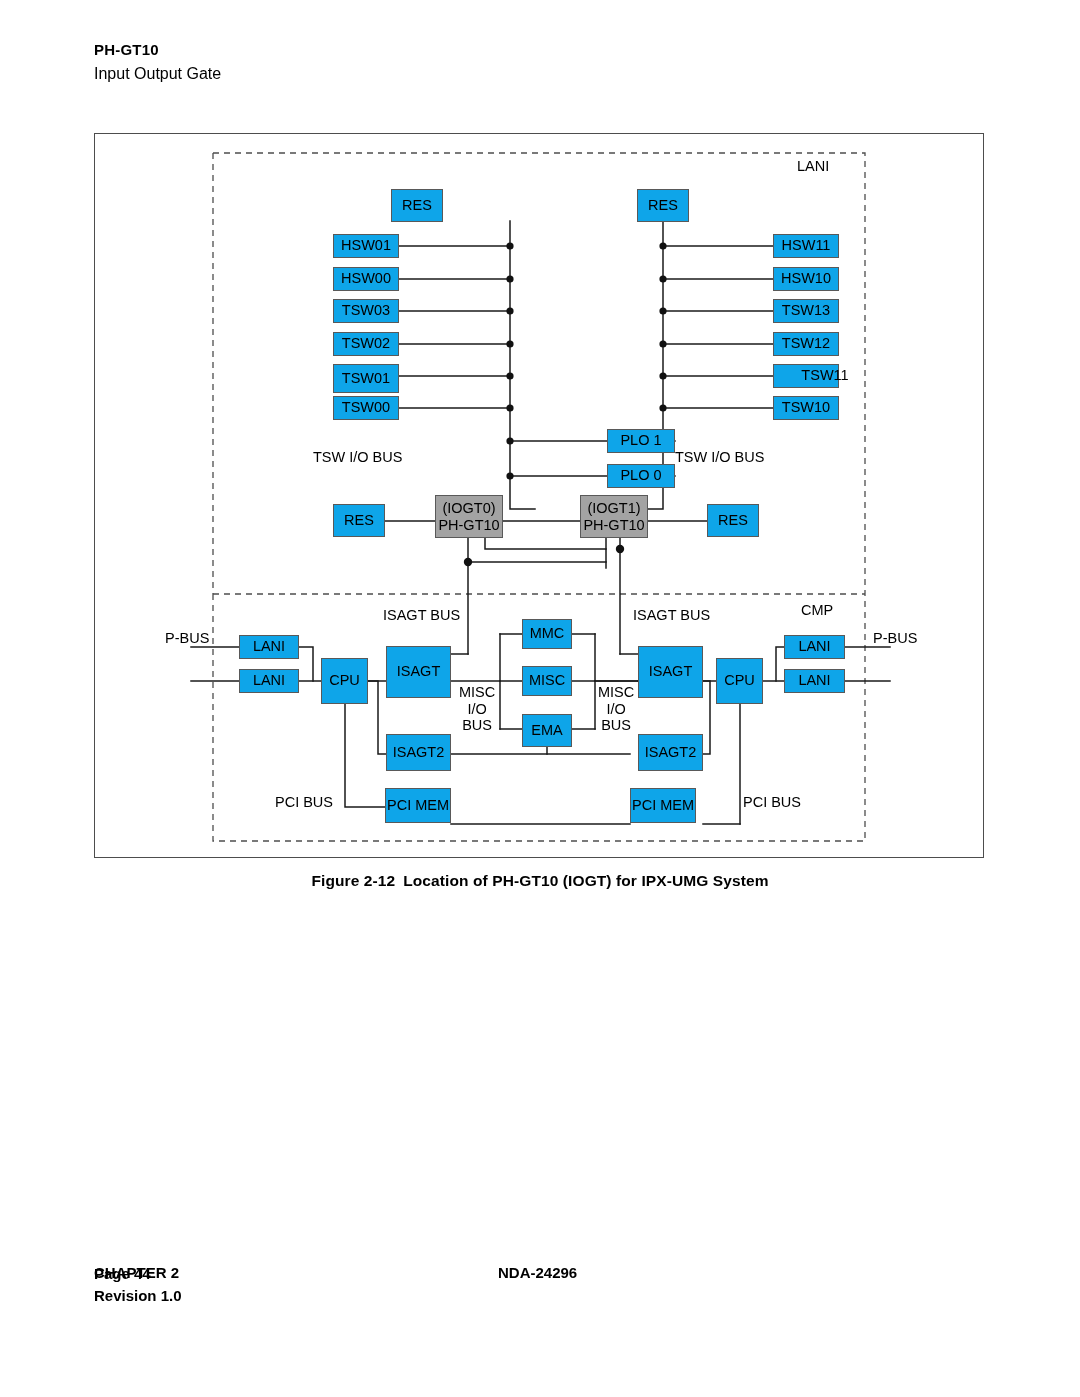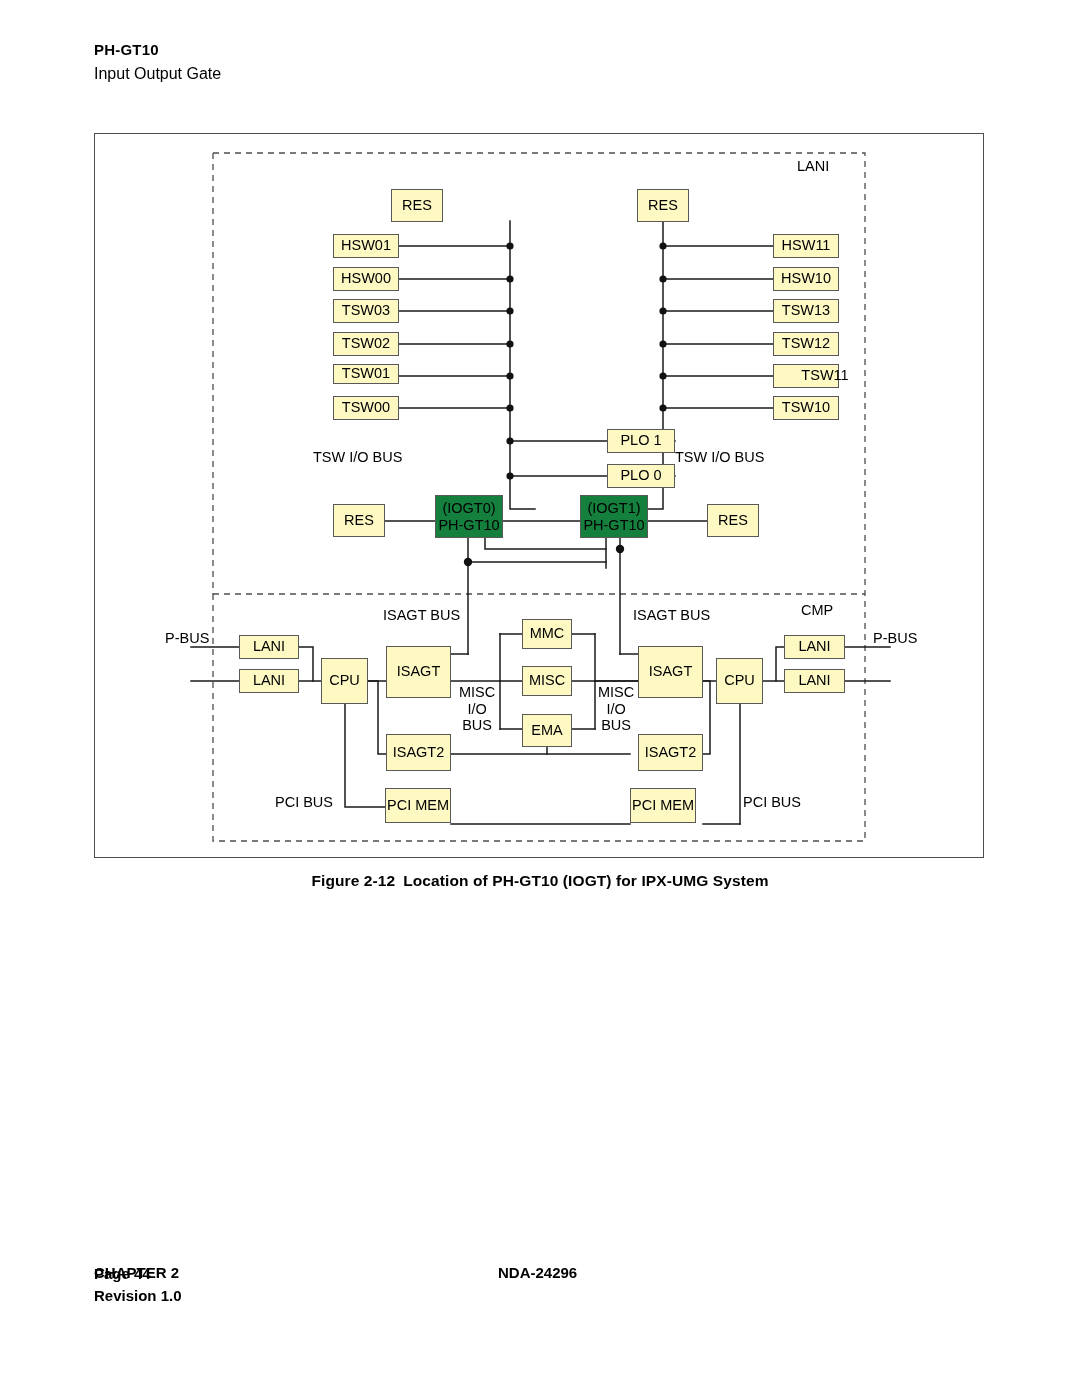--- a/index.html
+++ b/index.html
@@ -58,32 +58,32 @@
     top: 0;
     width: 890px;
     height: 725px;
   }
 
   
   .node {
     position: absolute;
     box-sizing: border-box;
     border: 1.3px solid #595959;
-    background: #fef9c3;
+    background: #0ea5e9;
     font-size: 14.5px;
     line-height: 1.05;
     display: flex;
     align-items: center;
     justify-content: center;
     text-align: center;
     white-space: nowrap;
     z-index: 3;
   }
   .node.gray {
-    background: #15803d;
+    background: #a3a3a3;
   }
   .node.two-line {
     flex-direction: column;
     line-height: 1.12;
   }
   .node.two-line span { display: block; }
 
   
   .lbl {
     position: absolute;
@@ -275,21 +275,21 @@
     <div class="lbl" style="left:702px; top:24px;">LANI</div>
     <div class="lbl" style="left:706px; top:468px;">CMP</div>
 
     <div class="node" style="left:296px; top:55px; width:52px; height:33px;">RES</div>
     <div class="node" style="left:542px; top:55px; width:52px; height:33px;">RES</div>
 
     <div class="node" style="left:238px; top:100px; width:66px; height:24px;">HSW01</div>
     <div class="node" style="left:238px; top:133px; width:66px; height:24px;">HSW00</div>
     <div class="node" style="left:238px; top:165px; width:66px; height:24px;">TSW03</div>
     <div class="node" style="left:238px; top:198px; width:66px; height:24px;text-align:center;">TSW02</div>
-    <div class="node" style="left:238px; top:230px; width:66px; height:20px;">TSW01</div>
+    <div class="node" style="left:238px; top:230px; width:66px; height:29px;">TSW01</div>
     <div class="node" style="left:238px; top:262px; width:66px; height:24px;">TSW00</div>
 
     <div class="node" style="left:678px; top:100px; width:66px; height:24px;">HSW11</div>
     <div class="node" style="left:678px; top:133px; width:66px; height:24px;">HSW10</div>
     <div class="node" style="left:678px; top:165px; width:66px; height:24px;">TSW13</div>
     <div class="node" style="left:678px; top:198px; width:66px; height:24px;">TSW12</div>
     <div class="node" style="left:678px; top:230px; width:66px; height:24px;padding-left:38px;">TSW11</div>
     <div class="node" style="left:678px; top:262px; width:66px; height:24px;">TSW10</div>
 
     <div class="node" style="left:512px; top:295px; width:68px; height:24px;">PLO 1</div>

